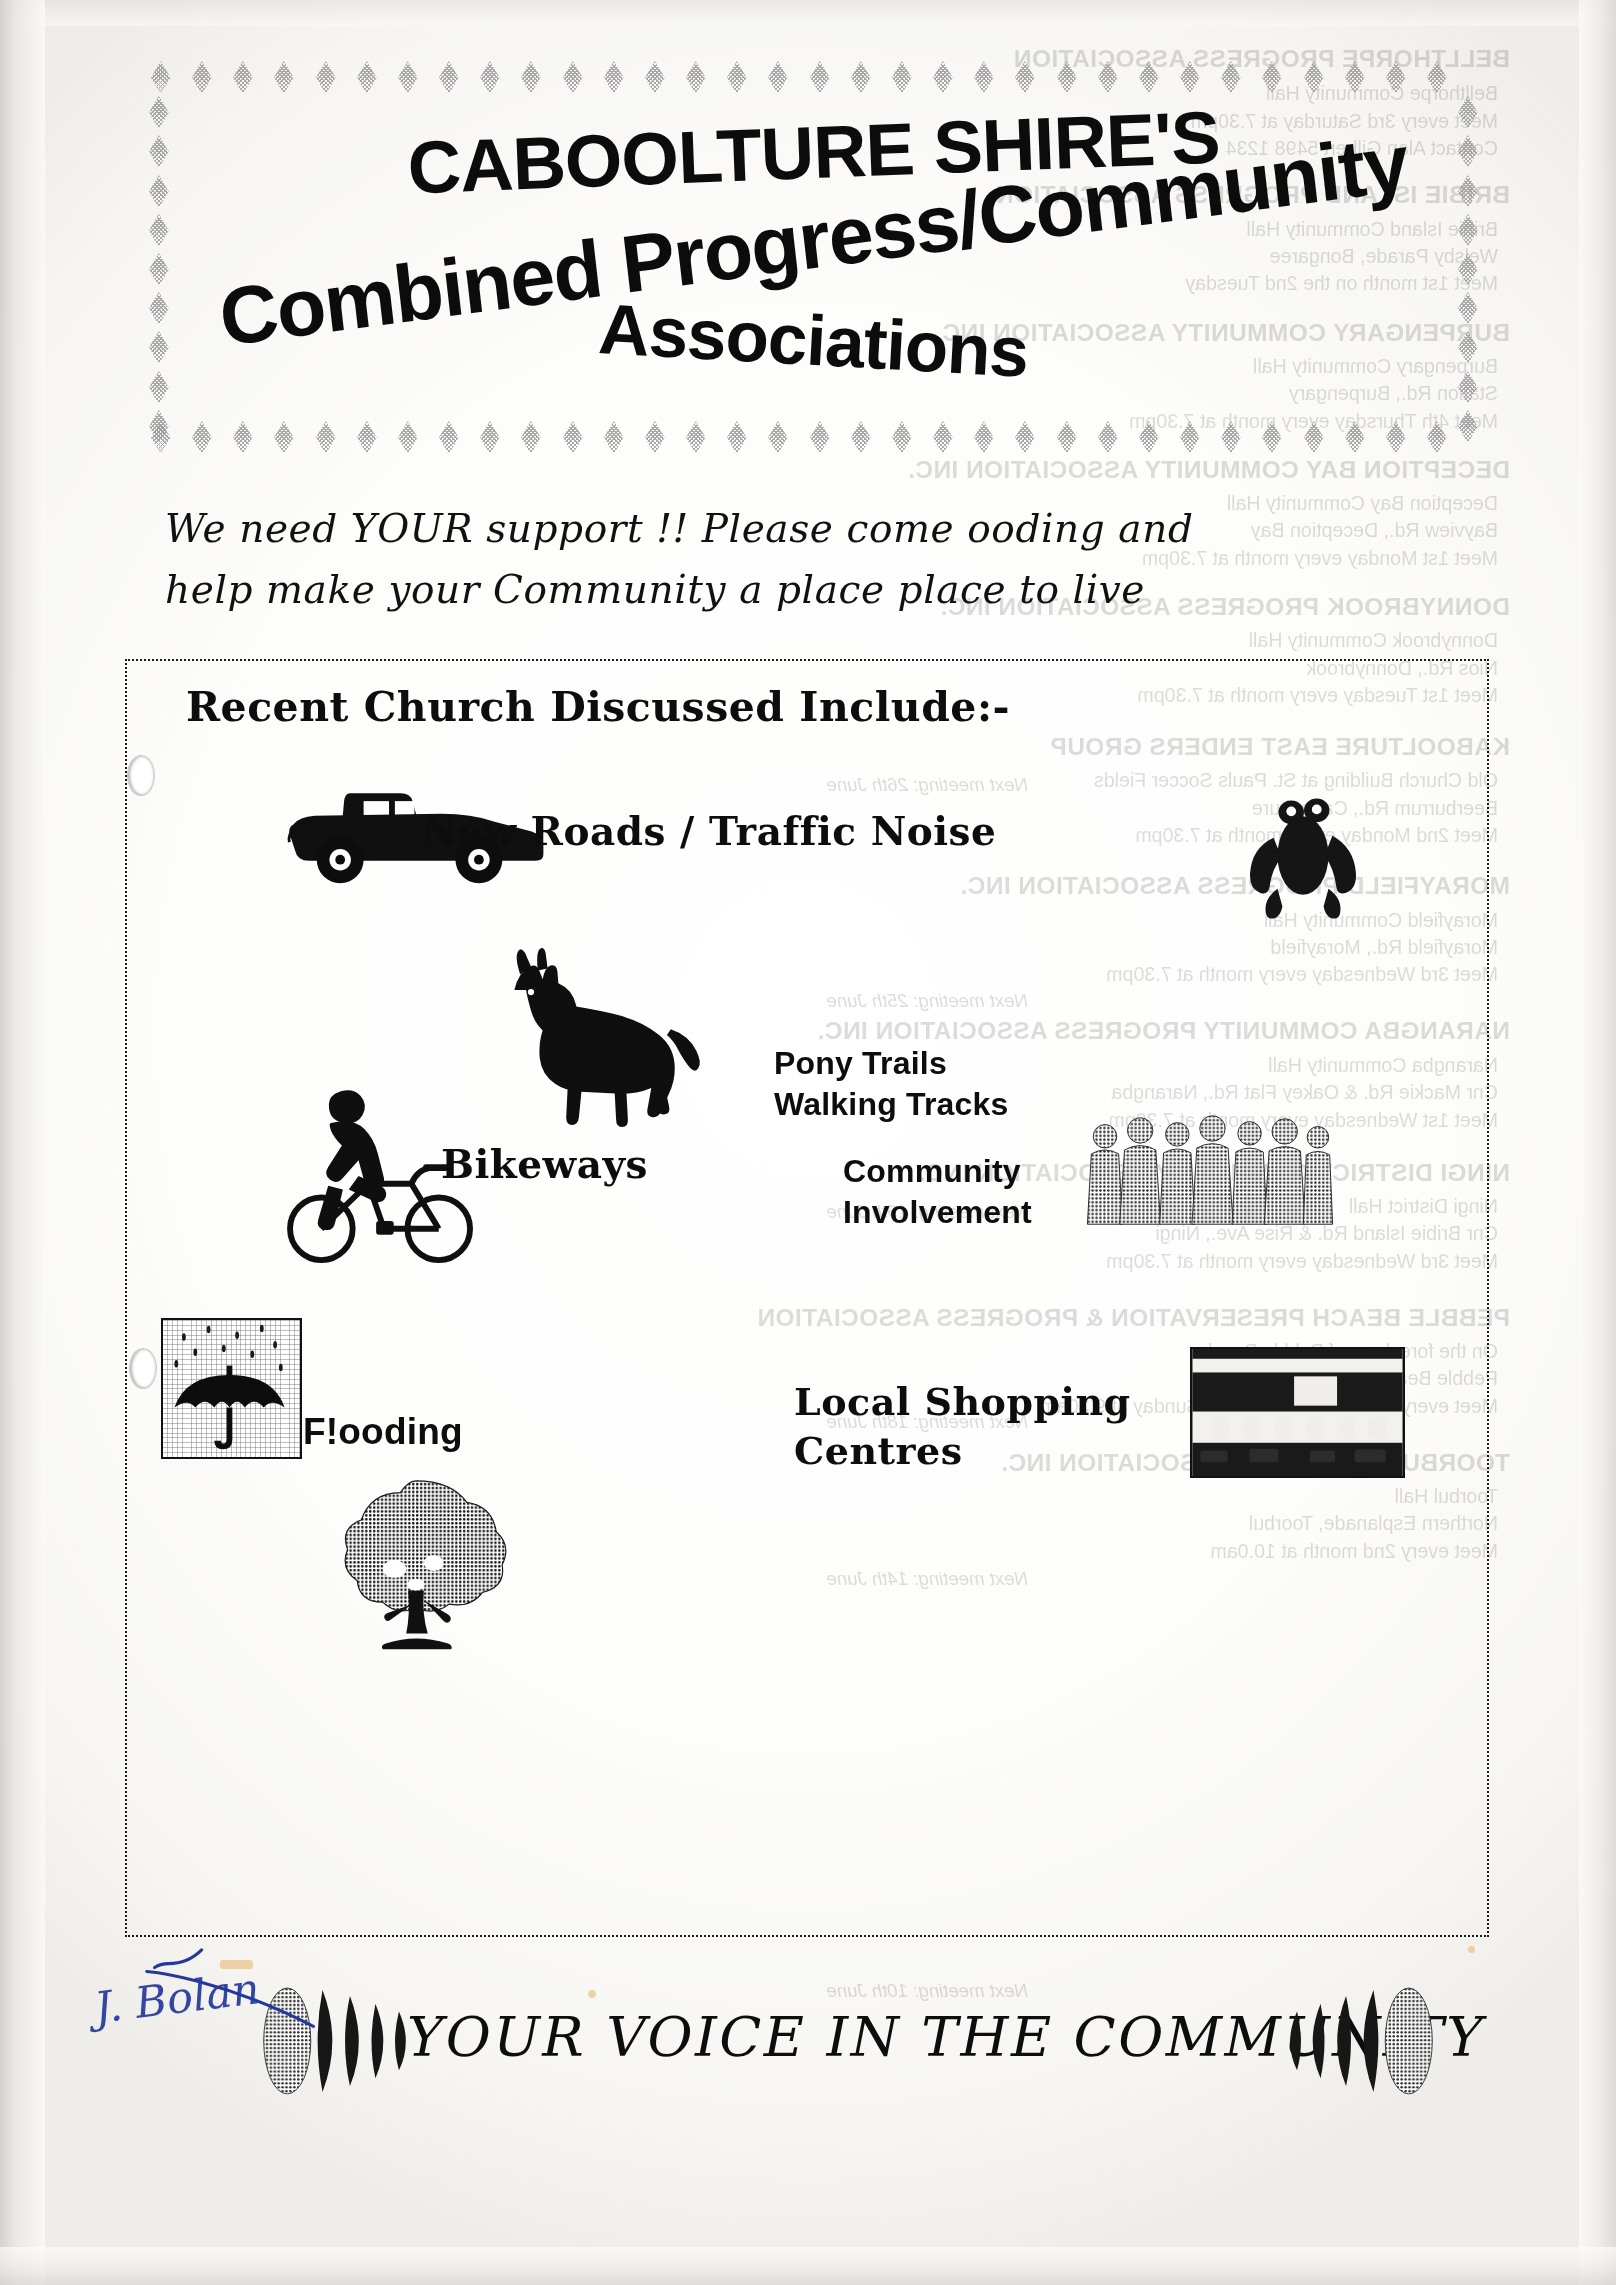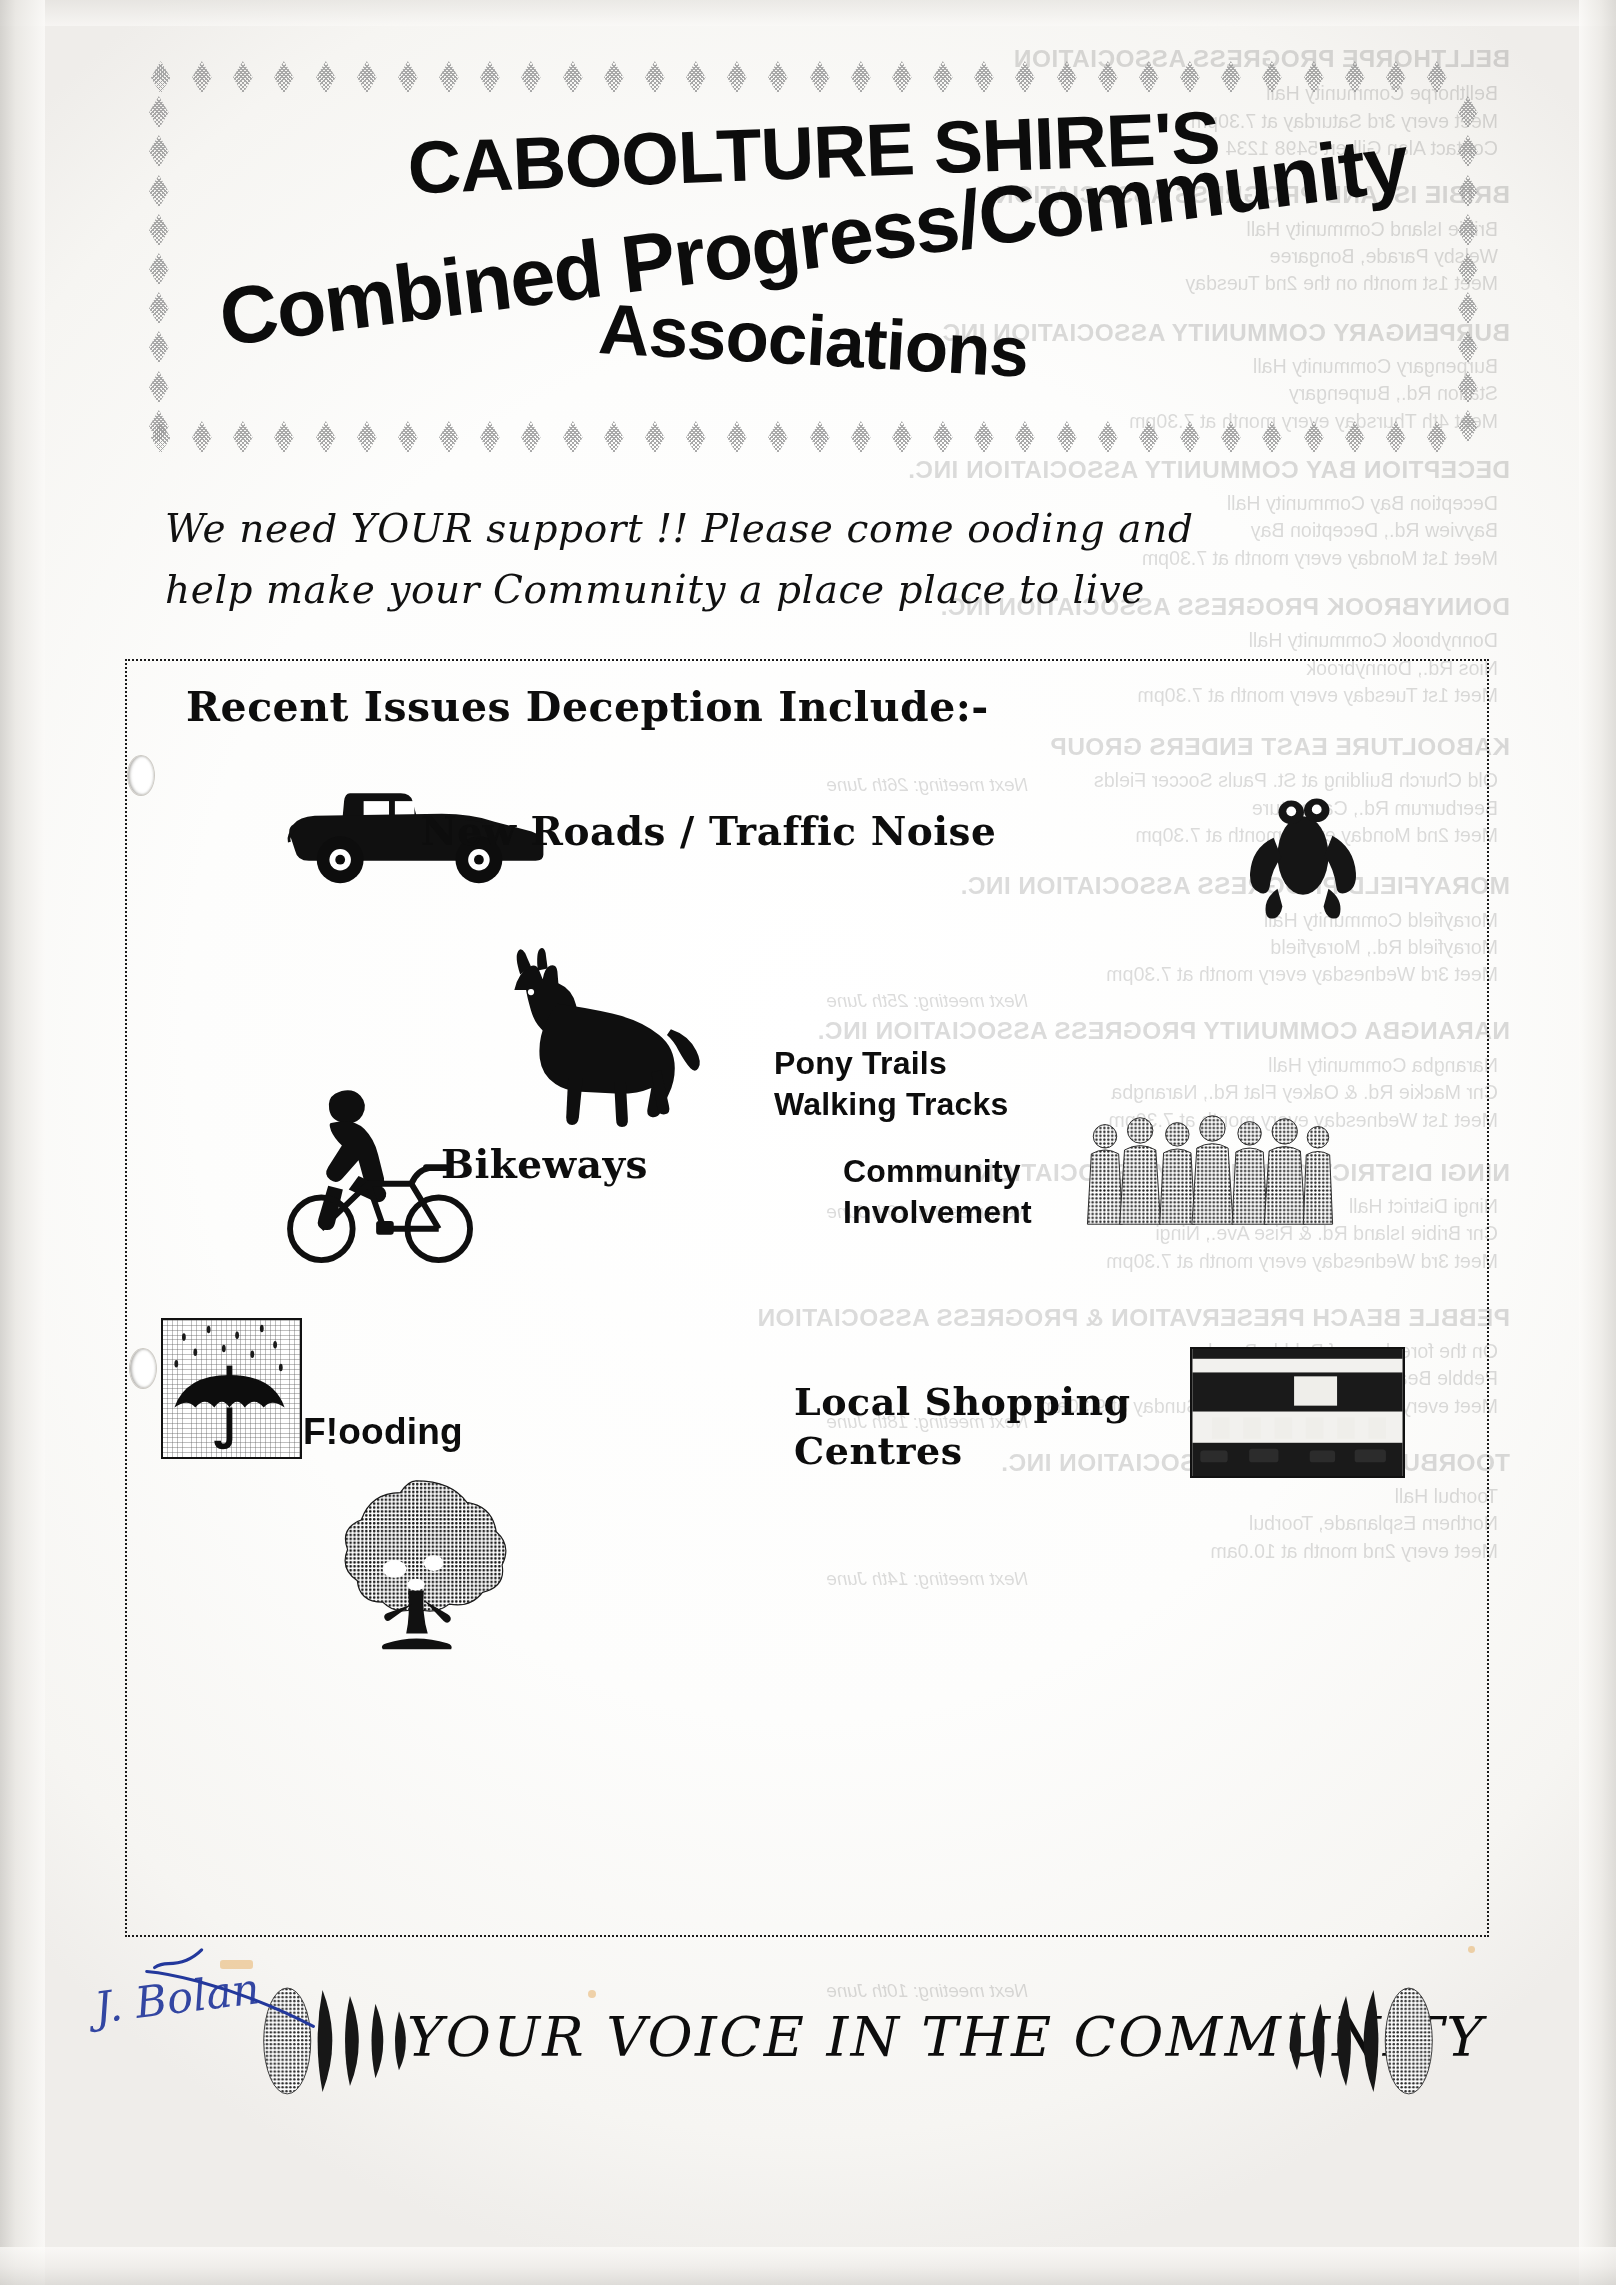--- a/index.html
+++ b/index.html
@@ -305,21 +305,21 @@
     </div>
   </div>
 
   <div id="intro">
     <span class="ln">We need YOUR support !!  Please come ooding and</span>
     <span class="ln">help make  your Community a place place to live</span>
   </div>
 
   <div id="issues-box">
 
-    <div id="issues-heading">Recent Issues Deception Include:-</div>
+    <div id="issues-heading">Recent Church Discussed Include:-</div>
 
     <div class="art" id="art-car">
       <svg viewBox="0 0 270 130" width="265" height="127" aria-hidden="true">
         <g fill="#101010">
           <path d="M72 30 h52 q10 0 12 8 l6 22 h-78 l2-22 q1-8 6-8z"></path>
           <rect x="86" y="38" width="26" height="20" fill="#fff"></rect>
           <rect x="118" y="38" width="20" height="20" fill="#fff"></rect>
           <path d="M14 62 q6-8 22-9 l130-2 q30 0 54 8 l38 10 q12 4 12 14 v10 q0 6-8 6 h-232 q-12 0-14-10 l-6-18 q-1-6 4-9z"></path>
           <path d="M150 54 l48 4 q12 1 16 6 h-64z"></path>
         </g>

